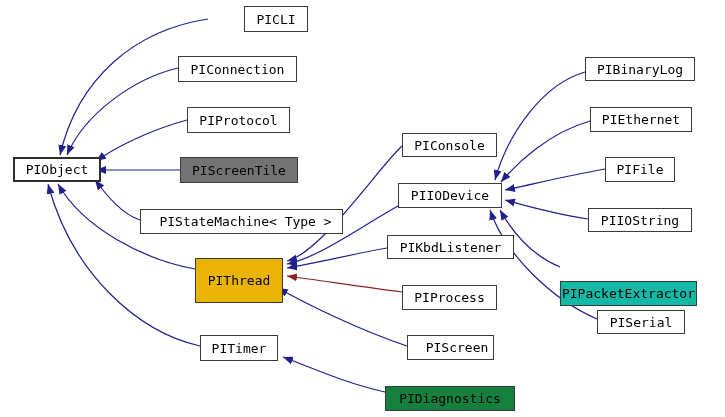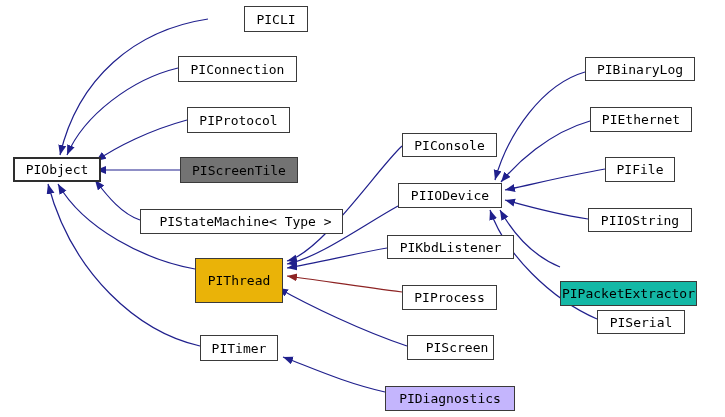--- a/index.html
+++ b/index.html
@@ -107,21 +107,21 @@
       </div>
       <div class="node" style="left: 387px; top: 235px; width: 127px; height: 24px; background: rgb(255, 255, 255); color: rgb(0, 0, 0); border-color: rgb(58, 58, 58); justify-content: center;">
         <span>PIKbdListener</span>
       </div>
       <div class="node" style="left: 402px; top: 285px; width: 95px; height: 25px; background: rgb(255, 255, 255); color: rgb(0, 0, 0); border-color: rgb(58, 58, 58);">
         <span>PIProcess</span>
       </div>
       <div class="node" style="left: 407px; top: 335px; width: 87px; height: 25px; background: rgb(255, 255, 255); color: rgb(0, 0, 0); border-color: rgb(58, 58, 58); padding-left: 13px;">
         <span>PIScreen</span>
       </div>
-      <div class="node" style="left: 385px; top: 386px; width: 130px; height: 25px; background: #c4b5fd; color: rgb(0, 0, 0); border-color: rgb(58, 58, 58);">
+      <div class="node" style="left: 385px; top: 386px; width: 130px; height: 25px; background: #15803d; color: rgb(0, 0, 0); border-color: rgb(58, 58, 58);">
         <span>PIDiagnostics</span>
       </div>
       <div class="node" style="left: 585px; top: 57px; width: 110px; height: 24px; background: rgb(255, 255, 255); color: rgb(0, 0, 0); border-color: rgb(58, 58, 58);">
         <span>PIBinaryLog</span>
       </div>
       <div class="node" style="left: 590px; top: 107px; width: 102px; height: 25px; background: rgb(255, 255, 255); color: rgb(0, 0, 0); border-color: rgb(58, 58, 58);">
         <span>PIEthernet</span>
       </div>
       <div class="node" style="left: 605px; top: 157px; width: 70px; height: 25px; background: rgb(255, 255, 255); color: rgb(0, 0, 0); border-color: rgb(58, 58, 58); text-align: center;">
         <span>PIFile</span>

